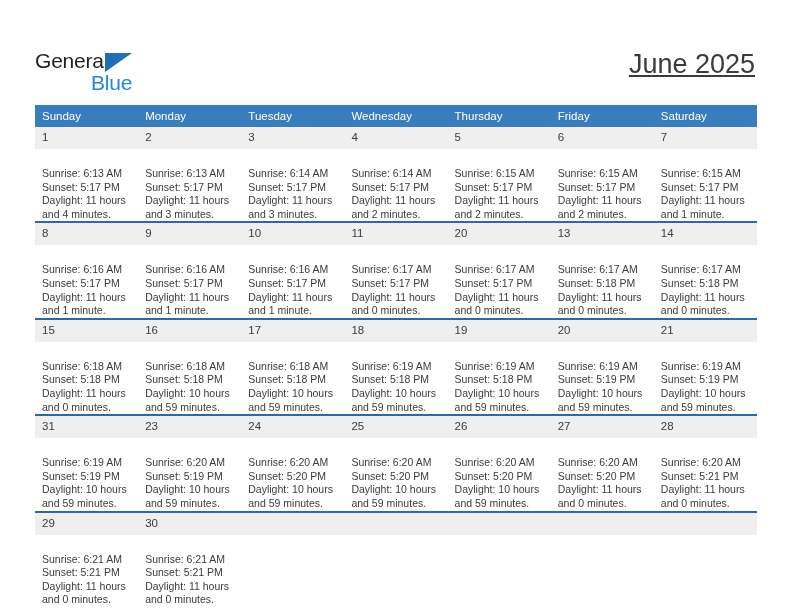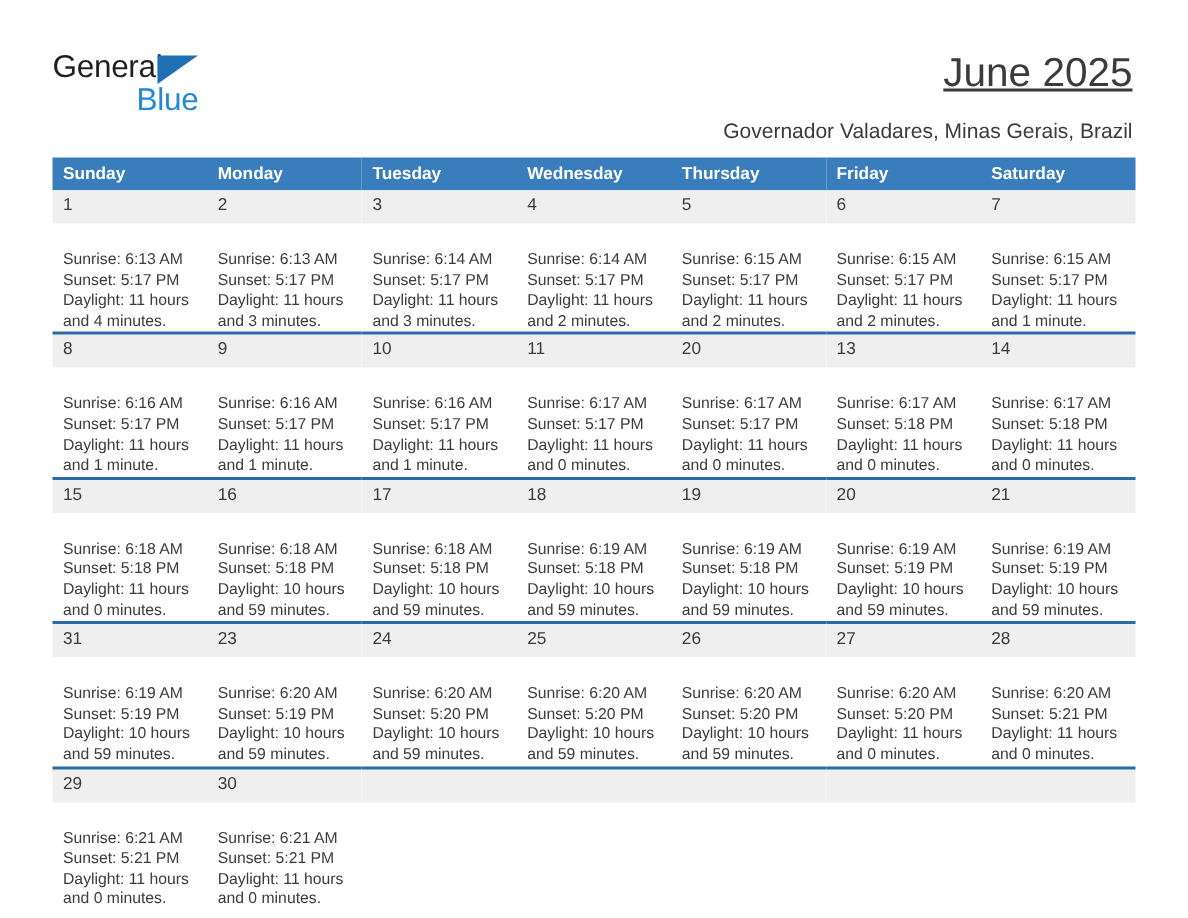--- a/index.html
+++ b/index.html
@@ -15,21 +15,21 @@
   .page {
     position: relative;
     width: 792px;
     height: 612px;
     background: #ffffff;
   }
 
   
   .header {
     position: absolute;
-    left: 0; top: 0;
+    left: 0; top: 16px;
     width: 792px;
     height: 100px;
     padding-left: 15px;
   }
   .logo {
     position: absolute;
     left: 35px; top: 33px;
     width: 130px;
     height: 50px;
   }
@@ -82,21 +82,21 @@
     position: absolute;
     left: 35px; top: 105px;
     width: 722px;
     border-collapse: collapse;
     table-layout: fixed;
   }
   .calendar th {
     background: #3a7dbd;
     color: #ffffff;
     font-size: 11.5px;
-    font-weight: bold;
+    font-weight: normal;
     text-align: left;
     padding: 5px 0 5px 7px;
     height: 21px;
     border: none;
   }
   .calendar td {
     width: 103.14px;
     vertical-align: top;
     padding: 0;
     border: none;
@@ -136,21 +136,20 @@
 
   <div class="header">
 
     <div class="logo">
       <span class="logo-general">General</span>
       <span class="logo-tri"></span>
       <span class="logo-blue">Blue</span>
     </div>
 
     <div class="title">June 2025</div>
-    <div class="subtitle">Governador Valadares, Minas Gerais, Brazil</div>
   </div>
 
   <table class="calendar">
     <thead>
       <tr>
         <th>Sunday</th>
         <th>Monday</th>
         <th>Tuesday</th>
         <th>Wednesday</th>
         <th>Thursday</th>

